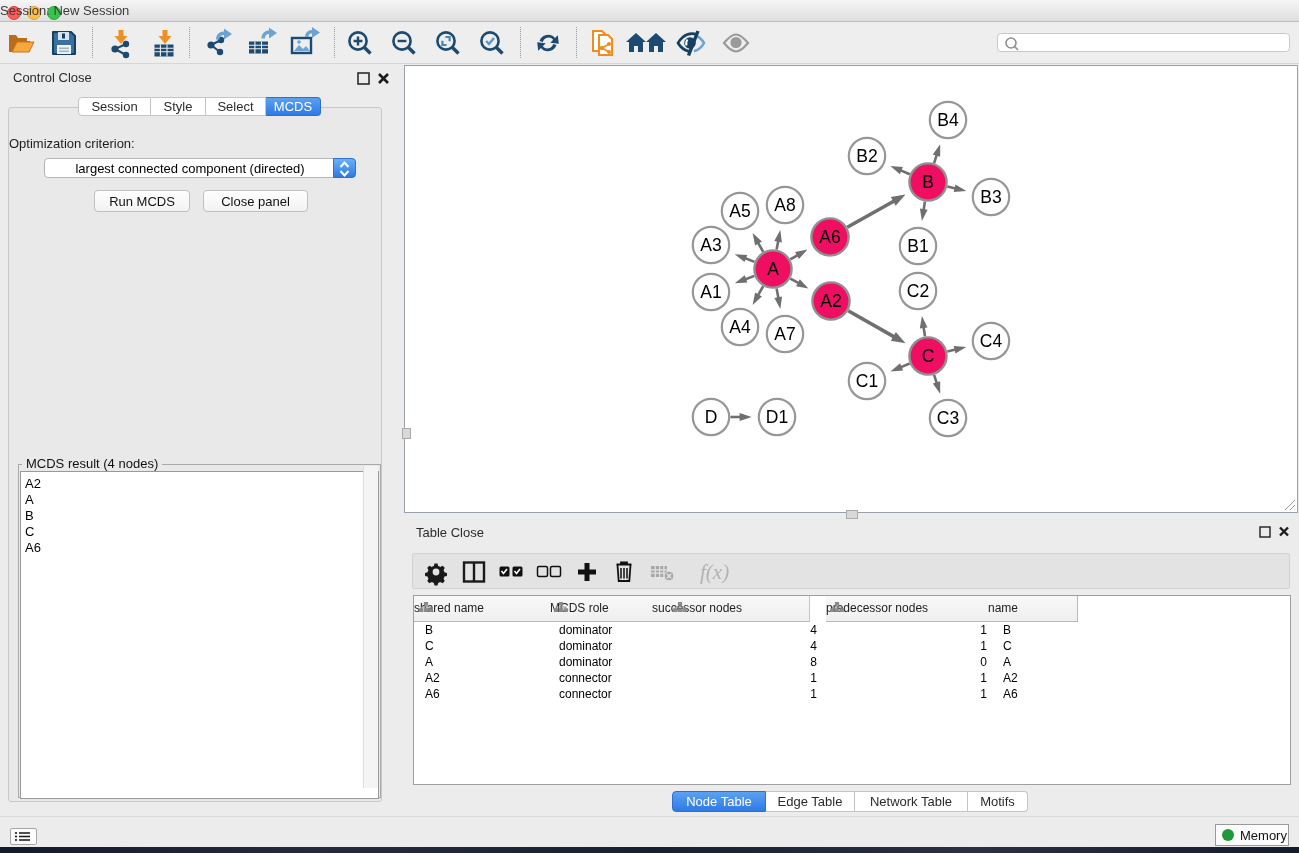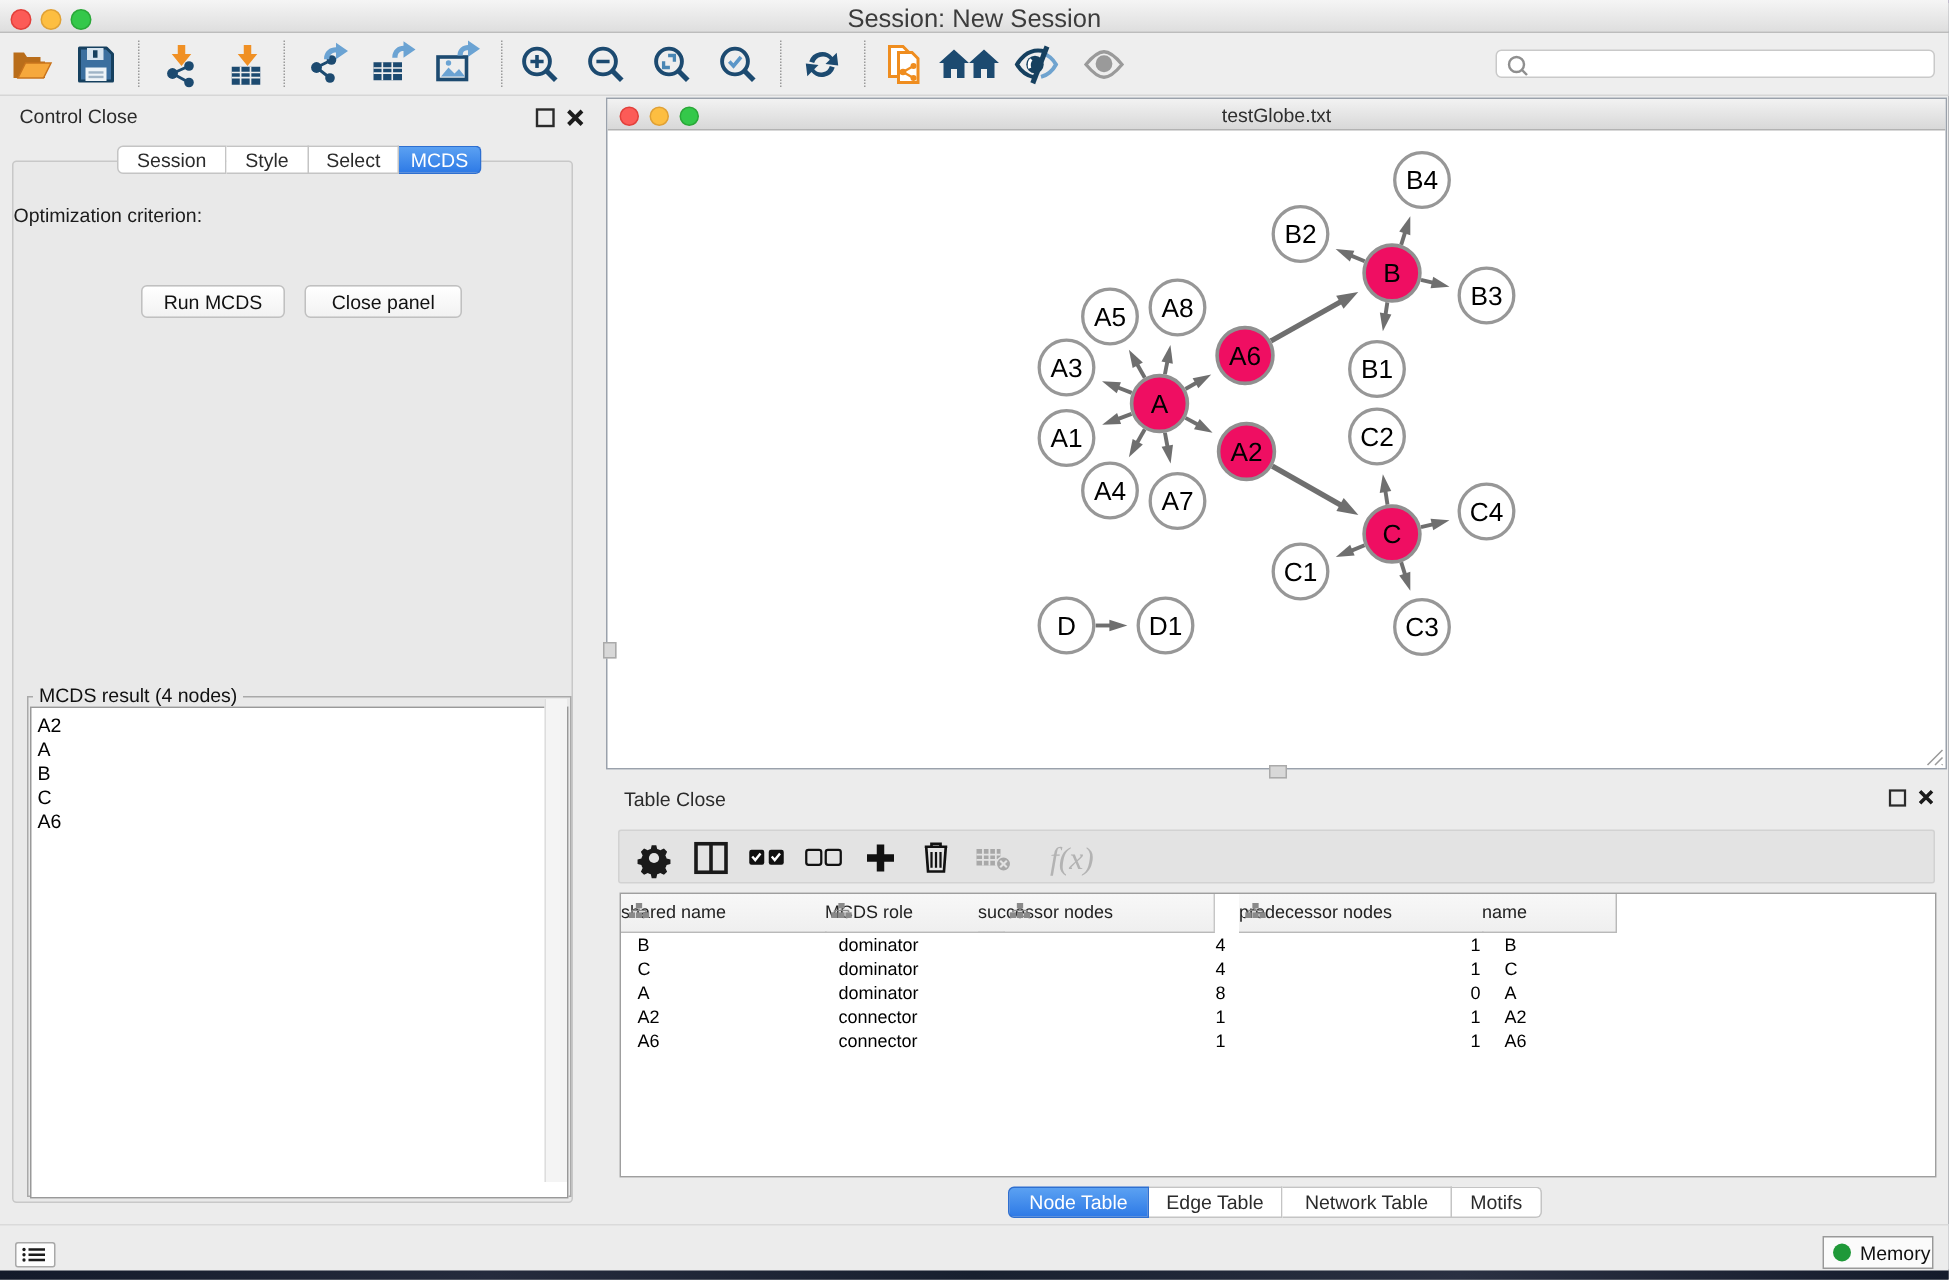--- a/index.html
+++ b/index.html
@@ -5,21 +5,21 @@
   body{width:1299px;height:853px;position:relative;overflow:hidden;
        font-family:"Liberation Sans",sans-serif;background:#141c2c}
   .topstrip{position:absolute;left:0;top:0;width:1299px;height:2px;
        background:linear-gradient(90deg,#9d82c2,#c3abdd 30%,#c8b2e0 70%,#9d82c2)}
   .btmstrip{position:absolute;left:0;top:847px;width:1299px;height:6px;
        background:linear-gradient(90deg,#131a2a,#252b3d 25%,#18202f 50%,#2a3042 75%,#141b2b)}
   .app{position:absolute;left:0;top:2px;width:1299px;height:845px;background:#ececec}
   .titlebar{position:absolute;left:0;top:0;width:1299px;height:21px;
       background:linear-gradient(#f5f5f5,#dedede);border-bottom:1px solid #bcbcbc}
   .tl{position:absolute;top:5.5px;width:12px;height:12px;border-radius:50%}
-  .title-text{position:absolute;top:3px;width:100%;text-align:center;font-size:17px;color:#3c3c3c}
+  .title-text{position:absolute;top:3px;width:100%;font-size:13px;color:#3c3c3c}
   .toolbar{position:absolute;left:0;top:22px;width:1299px;height:41px;background:#eeeeee;
       border-bottom:1px solid #d6d6d6}
   .sep{position:absolute;top:5px;height:31px;width:0;border-left:1px dotted #9a9a9a}
   .searchbox{position:absolute;left:997px;top:11px;width:291px;height:17px;background:#fff;
       border:1px solid #c9c9c9;border-radius:4px}
   
   .cp-head{position:absolute;left:13px;top:70px;font-size:13px;color:#2b2b2b}
   .tabs{position:absolute;display:flex;font-size:13px;color:#2b2b2b;z-index:3}
   .tabs .tab{background:#fff;border:1px solid #c4c4c4;border-left:none;display:flex;
       align-items:center;justify-content:center}
@@ -193,41 +193,43 @@
   <path d="M23,3 l9,9 M32,3 l-9,9" stroke="#1c1c1c" stroke-width="2.6"></path>
 </svg>
 <div class="tabs" style="left:78px;top:97px;height:19px">
   <div class="tab" style="width:71px">Session</div>
   <div class="tab" style="width:54px">Style</div>
   <div class="tab" style="width:59px">Select</div>
   <div class="tab sel" style="width:54px">MCDS</div>
 </div>
 <div class="panel">
   <div style="position:absolute;left:0;top:28px;width:100%;text-align:left;font-size:13px;color:#1c1c1c">Optimization criterion:</div>
+  <div class="combo">
+    <div style="position:absolute;left:0;top:2px;width:290px;text-align:center">largest connected component (directed)</div>
+    <div class="cap">
+      <svg width="21" height="20">
+          <path d="M6.5,8 l4,-4.5 4,4.5 M6.5,12 l4,4.5 4,-4.5" stroke="#fff" stroke-width="2" fill="none"></path>
+        </svg>
+    </div>
+  </div>
   <div class="btn" style="left:85px;top:82px;width:94px;height:20px">Run MCDS</div>
   <div class="btn" style="left:194px;top:82px;width:103px;height:20px">Close panel</div>
   <div style="position:absolute;left:9px;top:356px;width:361px;height:332px;border:1px solid #a9a9a9"></div>
   <div style="position:absolute;left:13px;top:348px;background:#e9e9e9;padding:0 4px;font-size:13px;color:#111">MCDS result (4 nodes)</div>
   <div class="mcds-list" style="left:11px;top:363px;width:357px;height:322px;padding-top:4px">
     <div>A2</div>
       <div>A</div>
       <div>B</div>
       <div>C</div>
       <div>A6</div>
     <div class="mcds-sb" style="top:-6px"></div>
   </div>
 </div>
 
 <div class="netwin">
-  <div class="wtitle">
-    <div class="wtl" style="left:8px;background:#fc5b57;border:1px solid #e2403b"></div>
-    <div class="wtl" style="left:28px;background:#fdbe41;border:1px solid #e0a135"></div>
-    <div class="wtl" style="left:48px;background:#34c84a;border:1px solid #2aa838"></div>
-    <div style="position:absolute;top:3px;width:100%;text-align:center;font-size:13px;color:#2f2f2f">testGlobe.txt</div>
-  </div>
   <svg width="895" height="427" style="position:absolute;left:0;top:20px;" font-family="Liberation Sans, sans-serif">
       <line x1="358.2" y1="165.8" x2="352.5" y2="155.8" stroke="#6f6f6f" stroke-width="2.6"></line>
       <polygon points="347.6,147.1 356.9,155.6 350.1,159.4" fill="#6f6f6f"></polygon>
       <line x1="371.6" y1="163.5" x2="373.5" y2="153.8" stroke="#6f6f6f" stroke-width="2.6"></line>
       <polygon points="375.3,144.0 376.9,156.5 369.3,155.0" fill="#6f6f6f"></polygon>
       <line x1="349.5" y1="175.9" x2="339.0" y2="171.8" stroke="#6f6f6f" stroke-width="2.6"></line>
       <polygon points="329.7,168.2 342.3,168.9 339.5,176.1" fill="#6f6f6f"></polygon>
       <line x1="349.4" y1="189.9" x2="339.2" y2="193.7" stroke="#6f6f6f" stroke-width="2.6"></line>
       <polygon points="329.8,197.2 339.7,189.3 342.4,196.6" fill="#6f6f6f"></polygon>
       <line x1="358.2" y1="200.2" x2="352.5" y2="210.2" stroke="#6f6f6f" stroke-width="2.6"></line>

